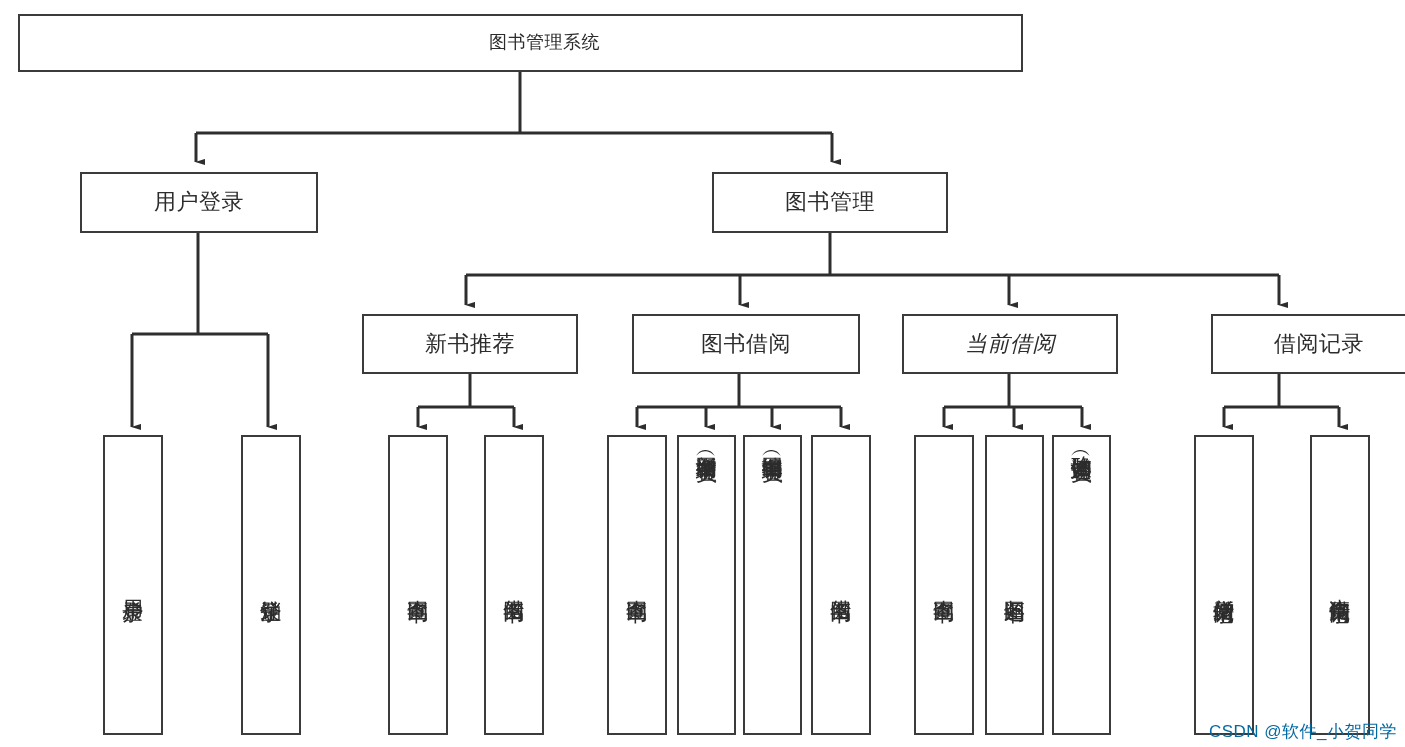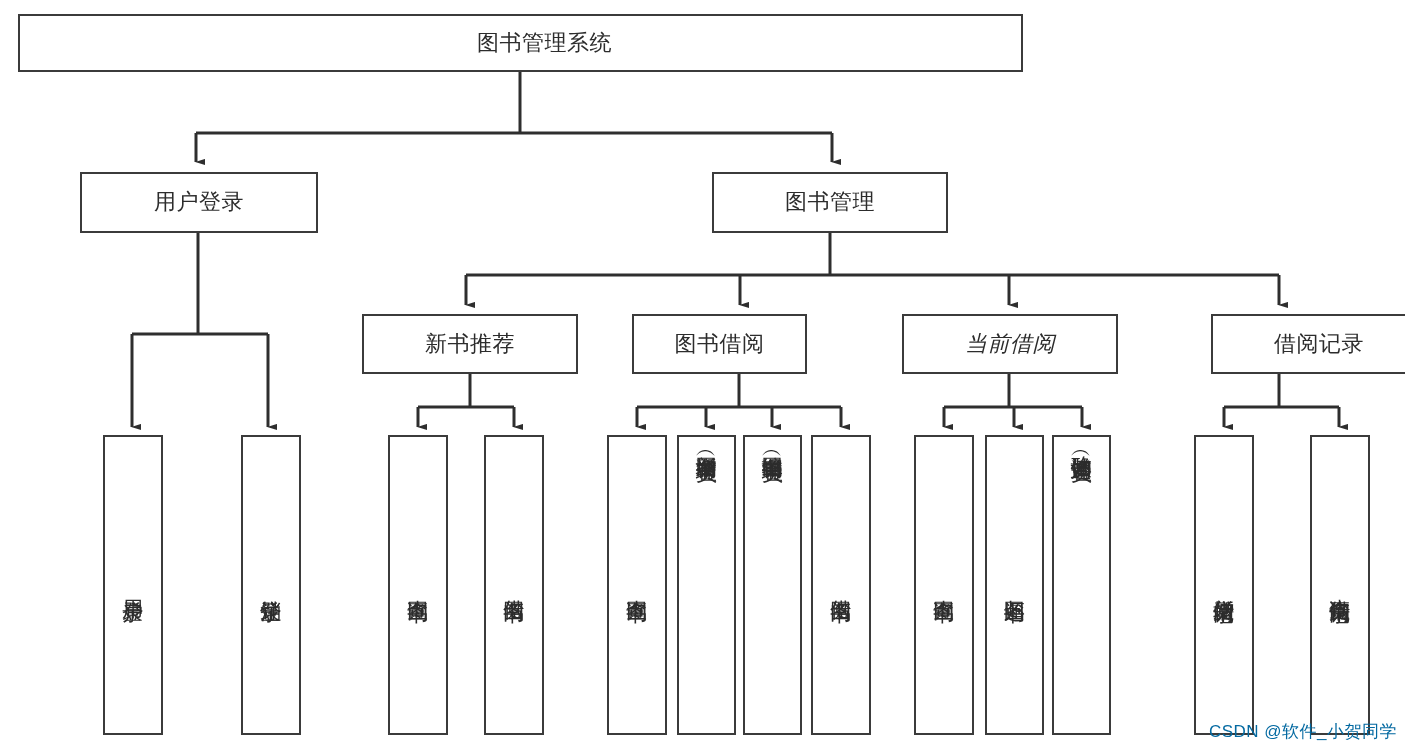--- a/index.html
+++ b/index.html
@@ -30,21 +30,21 @@
     align-items: center;
     justify-content: center;
     color: #2c2c2c;
   }
   .node.horiz {
     font-size: 22px;
     line-height: 1.1;
     letter-spacing: 0.5px;
     white-space: nowrap;
   }
-  .node.root { font-size: 22px; padding-left: 48px; }
+  .node.root { font-size: 18px; padding-left: 48px; }
   .node.vert {
     writing-mode: vertical-rl;
     text-orientation: upright;
     font-size: 21px;
     line-height: 1.22;
     letter-spacing: 1px;
     padding: 4px 0;
     align-items: center;
     justify-content: center;
   }
@@ -130,21 +130,21 @@
   <div class="node horiz" style="left:80px; top:172px; width:238px; height:61px;">
     <span>用户登录</span>
   </div>
   <div class="node horiz" style="left:362px; top:314px; width:216px; height:60px;">
     <span>新书推荐</span>
   </div>
 
   <div class="node horiz" style="left:712px; top:172px; width:236px; height:61px;">
     <span>图书管理</span>
   </div>
-  <div class="node horiz" style="left:632px; top:314px; width:175px; height:60px;">
+  <div class="node horiz" style="left:632px; top:314px; width:228px; height:60px;">
     <span>图书借阅</span>
   </div>
   <div class="node horiz" style="left:902px; top:314px; width:216px; height:60px;font-style:italic;">
     <span>当前借阅</span>
   </div>
   <div class="node horiz" style="left:1172px; top:314px; width:216px; height:60px;margin-left:39px;">
     <span>借阅记录</span>
   </div>
 
   <div class="node vert" style="left:103px; top:435px; width:60px; height:300px;">

